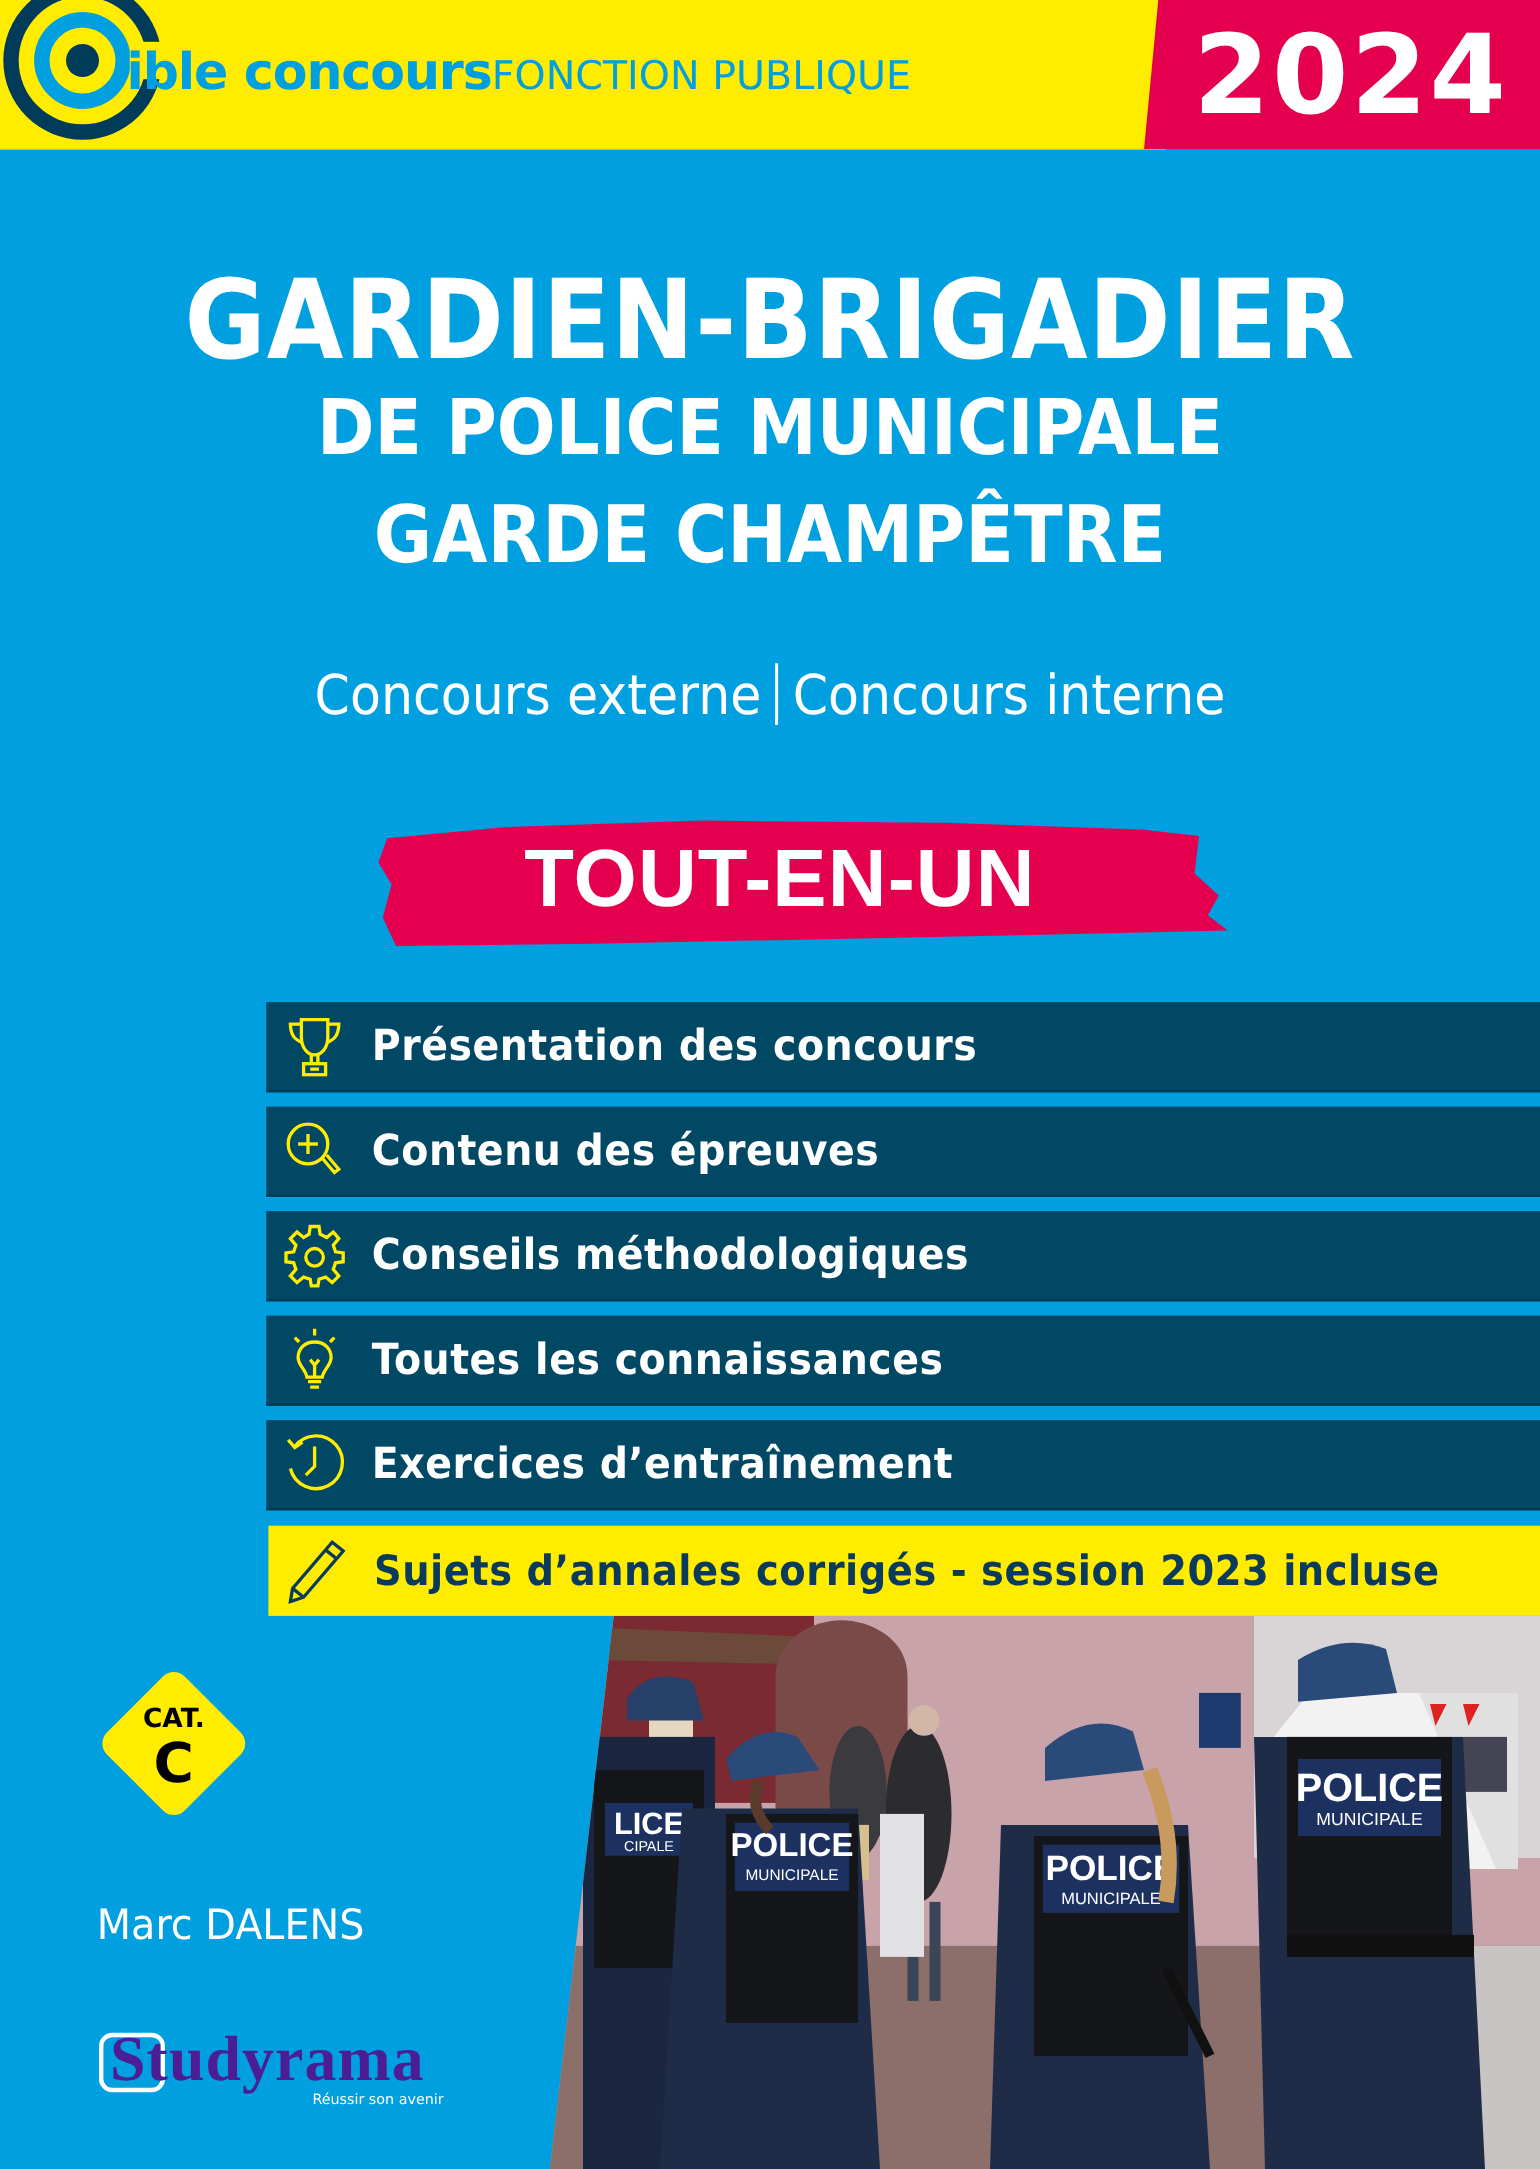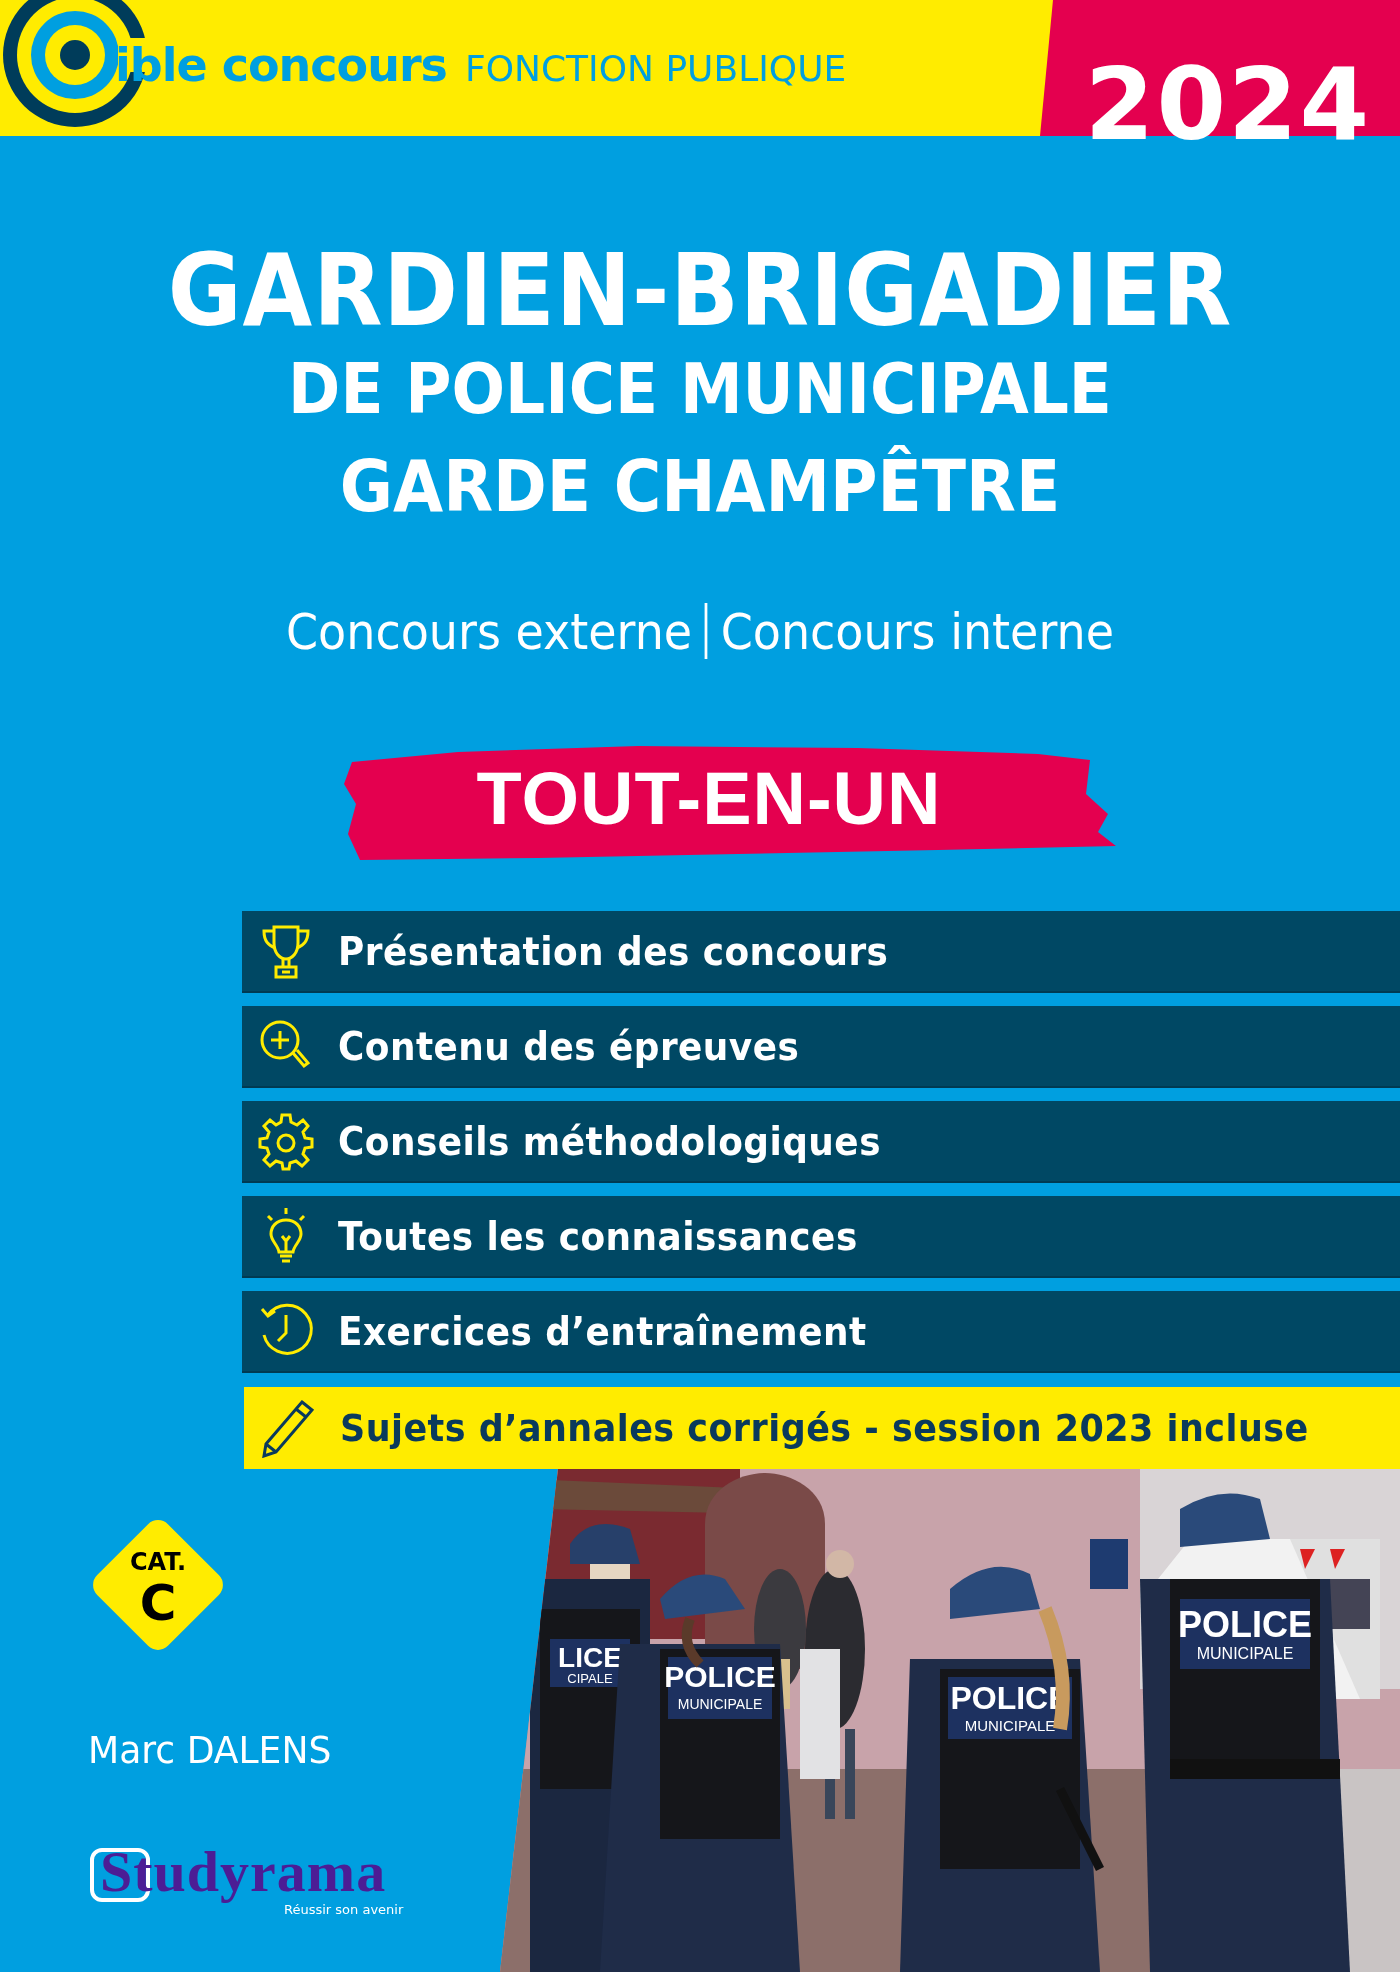--- a/index.html
+++ b/index.html
@@ -21,30 +21,29 @@
     .header-red {
       position: absolute; left: 1040px; top: 0; width: 360px; height: 136px;
       background: #e4004f;
       clip-path: polygon(13px 0, 100% 0, 100% 100%, 0 100%);
     }
     .year {
       position: absolute; left: 1083px; top: 10px; width: 290px; height: 116px;
       display: flex; align-items: center; justify-content: center;
       color: #ffffff; font-weight: bold; font-size: 100px; letter-spacing: 2px;
       font-family: "DejaVu Sans", sans-serif;
-      margin-top: 36px;
     }
 
     
     .logo-target {
       position: absolute; left: 0; top: -20px; width: 150px; height: 150px;
     }
     .brand-line {
       position: absolute; left: 115px; top: 38px; height: 60px;
-      display: flex; align-items: baseline; gap: 18px; white-space: nowrap;
+      display: flex; align-items: baseline; white-space: nowrap;
     }
     .brand-main {
       color: #009fe0; font-weight: bold; font-size: 46px; letter-spacing: -1px;
       font-family: "DejaVu Sans", sans-serif;
     }
     .brand-sub {
       color: #009fe0; font-size: 36px; font-weight: normal;
       font-family: "DejaVu Sans", sans-serif; letter-spacing: 0px;
     }
 

